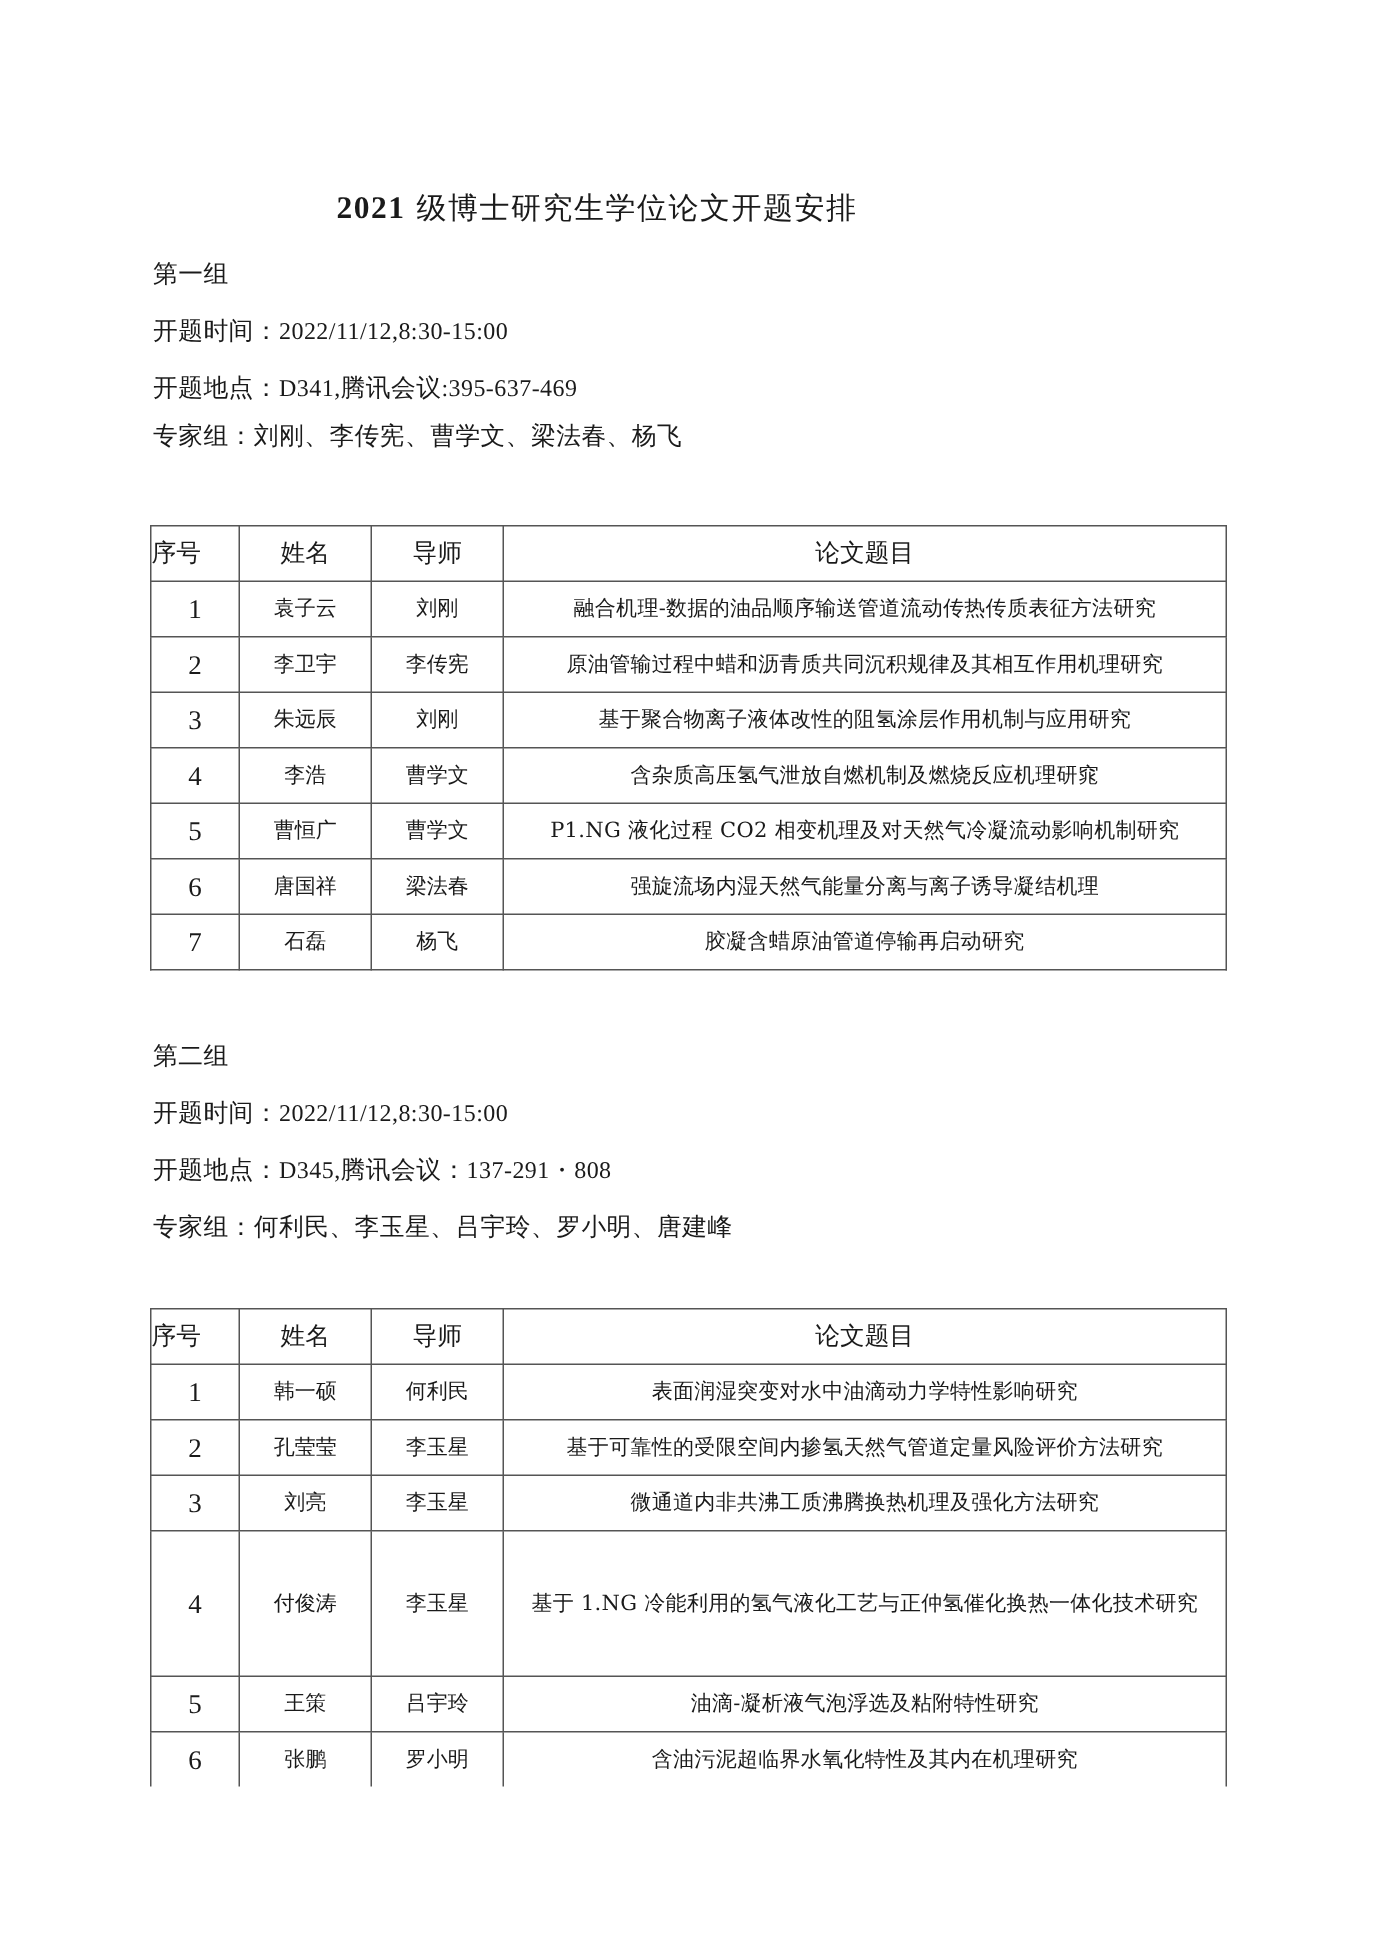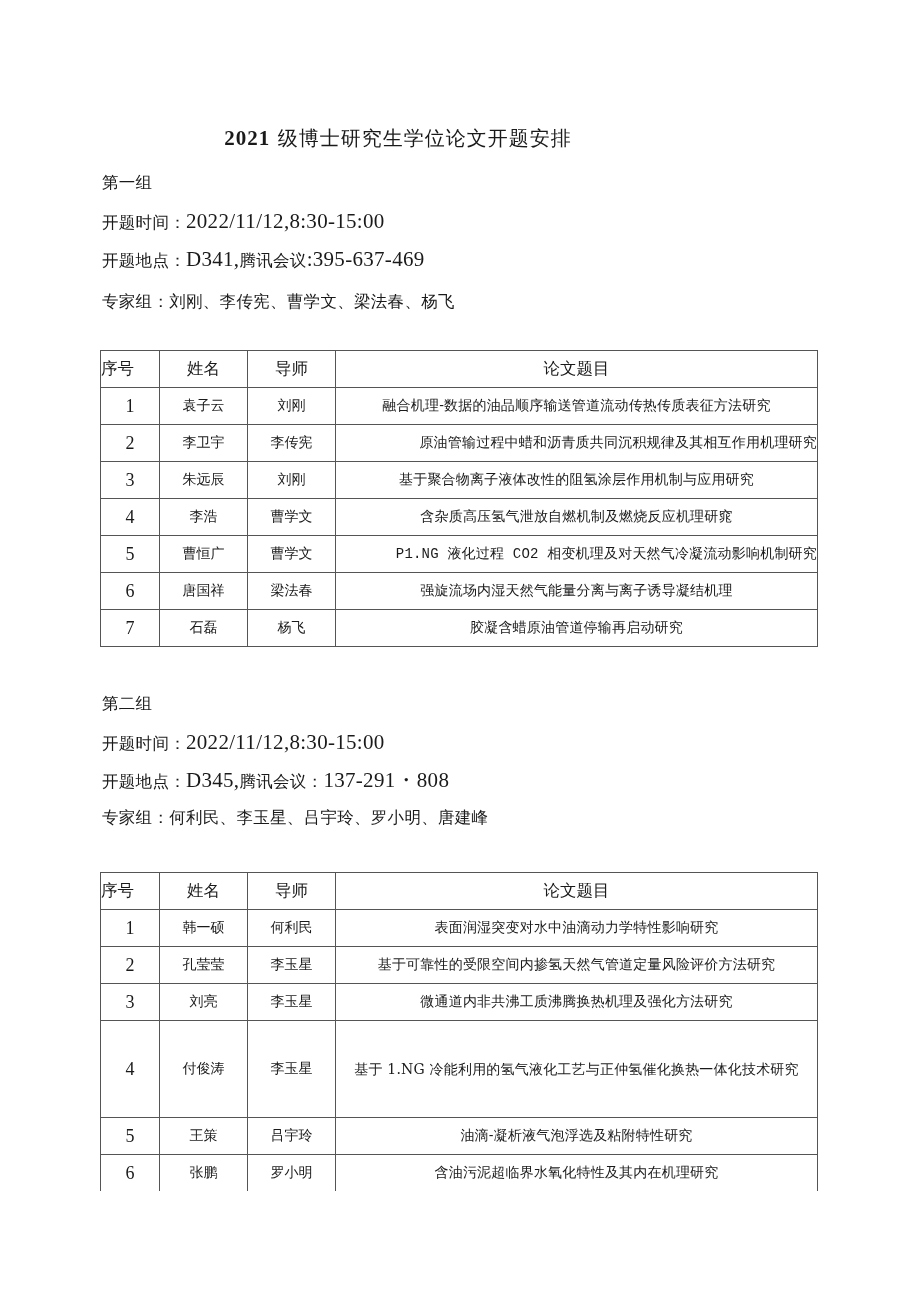--- a/index.html
+++ b/index.html
@@ -33,21 +33,21 @@
     .info-line {
       position: absolute;
       left: 102px;
       font-size: 16.5px;
       line-height: 24px;
       white-space: nowrap;
       letter-spacing: 0.3px;
     }
     .info-line .num {
       font-family: "Liberation Serif", serif;
-      font-size: 21px;
+      font-size: 16px;
       text-align: center;
     }
     table.schedule {
       position: absolute;
       left: 100px;
       border-collapse: collapse;
       table-layout: fixed;
       font-size: 14px;
     }
     table.schedule td, table.schedule th {
@@ -72,22 +72,21 @@
       font-size: 18px;
     }
     table.schedule th.idx-h {
       text-align: left;
     }
     table.schedule td.topic {
       font-size: 14px;
       letter-spacing: 0.2px;
     }
     table.schedule td.topic.left {
-      text-align: right;
-      font-family: Liberation Mono, monospace;
+      text-align: center;
     }
     table.schedule td.topic.wrap {
       white-space: normal;
       line-height: 36px;
       padding: 12px 6px;
       text-align: center;
     }
     table.schedule tr.tall td {
       height: 72px;
     }
@@ -107,21 +106,21 @@
   <span class="year">2021</span><span> 级博士研究生学位论文开题安排</span>
 </div>
 
 <div class="info-line" style="top:171px;">第一组</div>
 <div class="info-line" style="top:209px;">
   <span>开题时间：</span><span class="num">2022/11/12,8:30-15:00</span>
 </div>
 <div class="info-line" style="top:247px;">
   <span>开题地点：</span><span class="num">D341,</span><span>腾讯会议</span><span class="num">:395-637-469</span>
 </div>
-<div class="info-line" style="top:290px;">
+<div class="info-line" style="top:279px;">
   <span>专家组：</span><span>刘刚、李传宪、曹学文、梁法春、杨飞</span>
 </div>
 
 <table class="schedule" id="table-1" style="top:350px;">
   <colgroup>
     <col class="col-idx">
       <col class="col-name">
       <col class="col-adv">
       <col class="col-topic">
   </colgroup>

